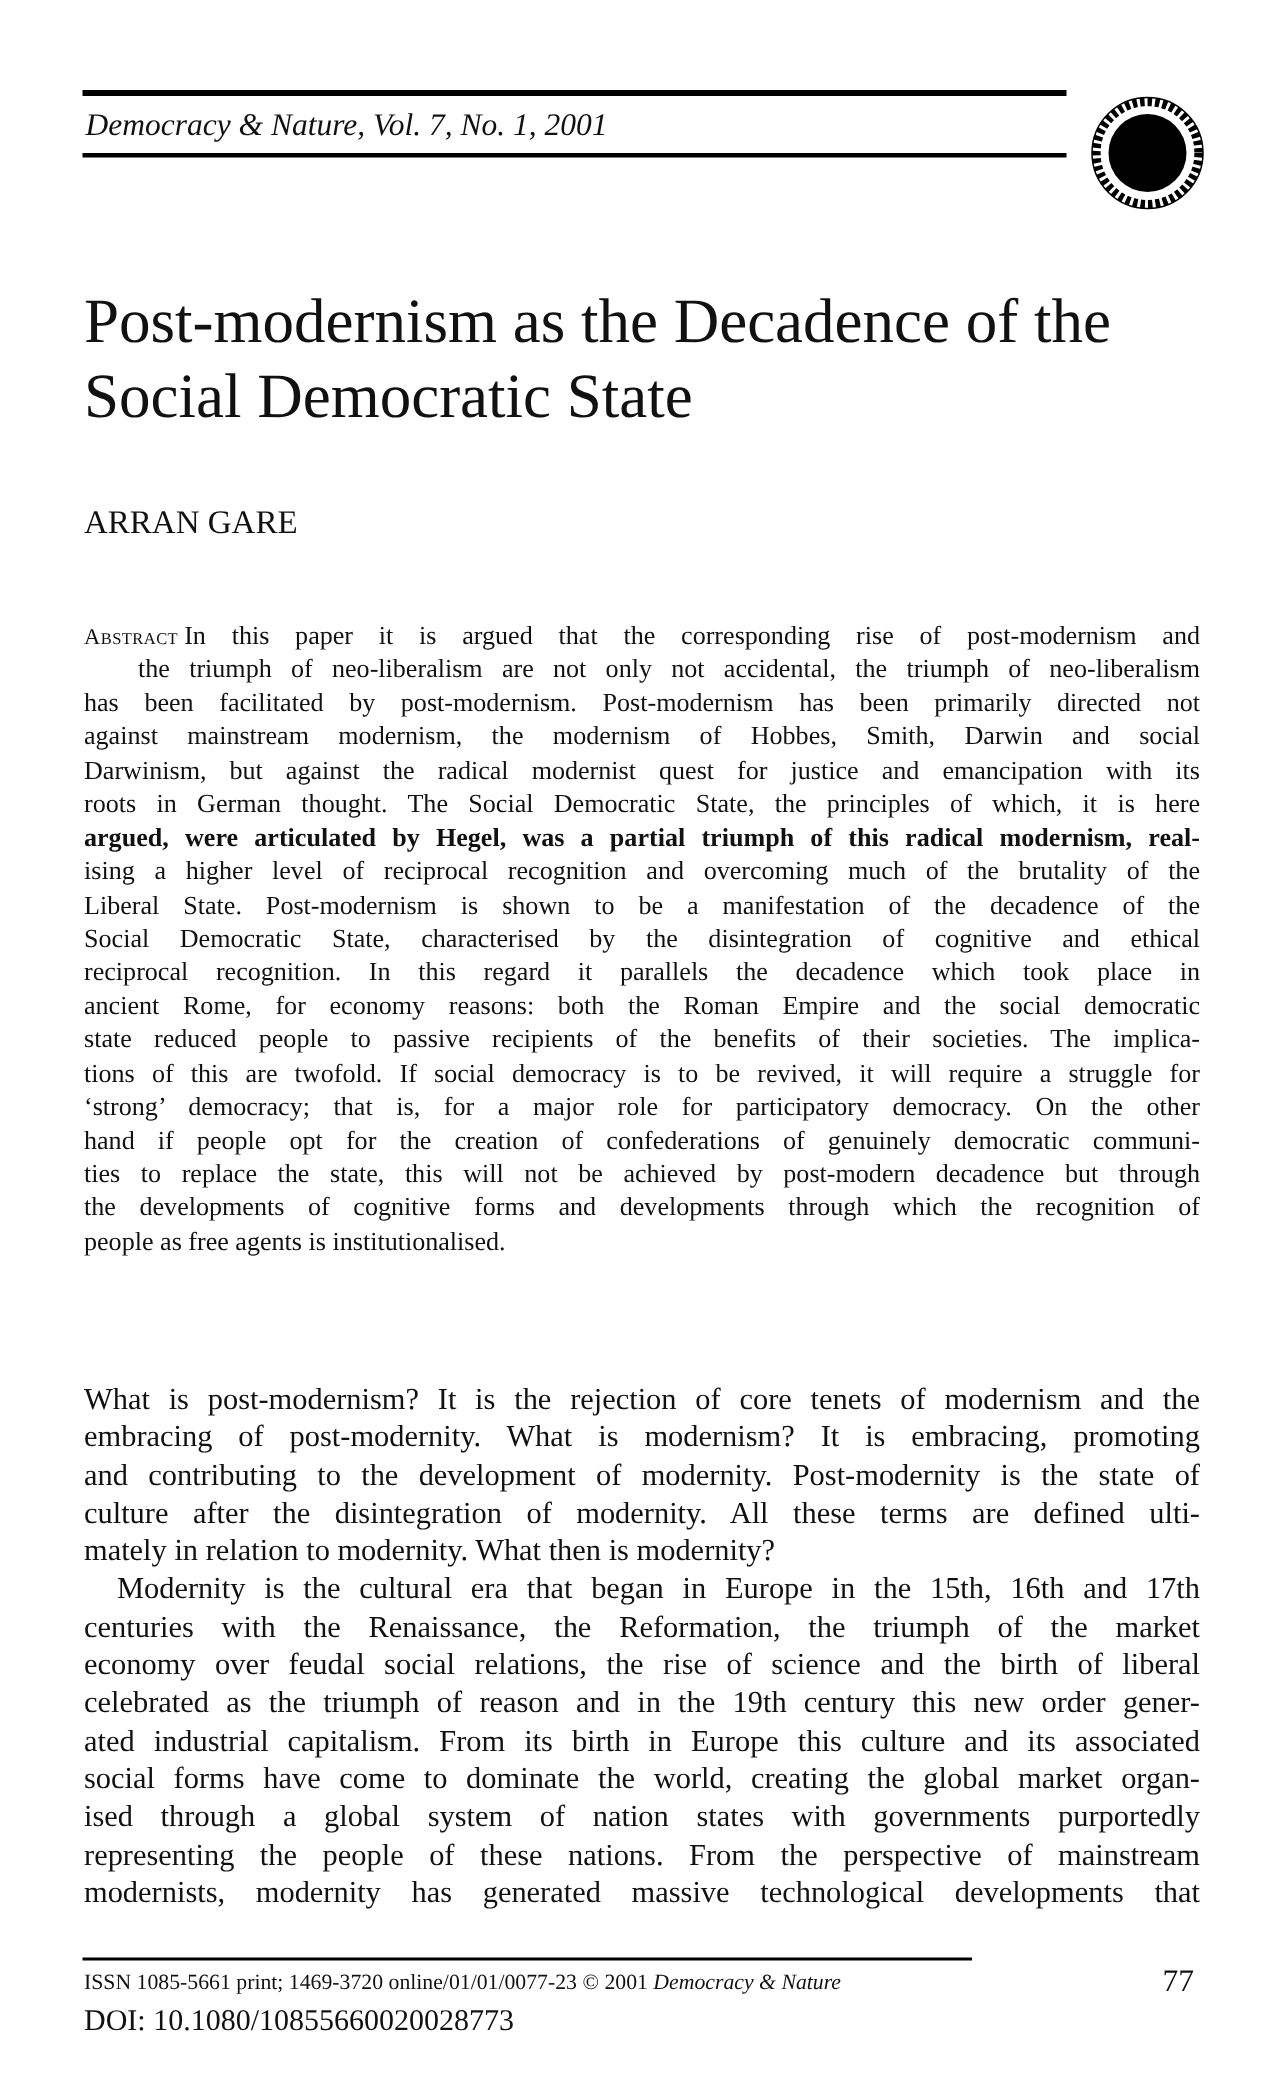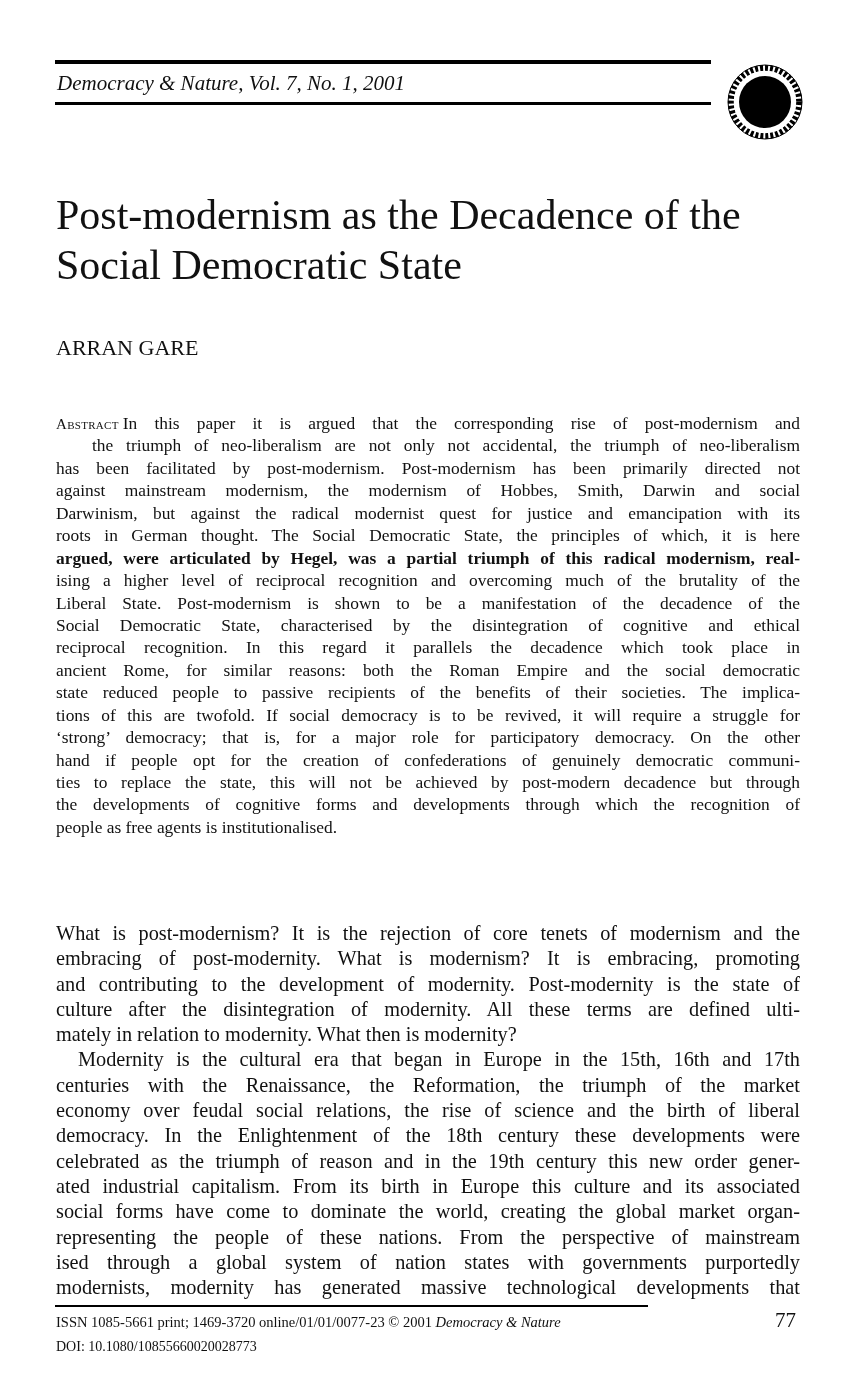--- a/index.html
+++ b/index.html
@@ -16,21 +16,21 @@
   .line.last { text-align-last: left; }
   #abstract { top: 412px; font-size: 17.4px; }
   #abstract .line { height: 22.45px; line-height: 22.45px; }
   .abs-label { font-variant: small-caps; font-size: 15px; letter-spacing: 0.3px; margin-right: 4px; }
   #body { top: 921px; font-size: 20.3px; }
   #body .line { height: 25.3px; line-height: 25.3px; }
   #body .line.indent { padding-left: 22px; }
   #rule-foot { left: 55px; top: 1305px; width: 593px; height: 2px; }
   #footer-issn { position: absolute; left: 56px; top: 1313px; font-size: 14.5px; line-height: 18px; white-space: nowrap; }
   #footer-issn i { font-style: italic; margin-top: 31px; }
-  #footer-doi { position: absolute; left: 56px; top: 1338px; font-size: 14px; line-height: 18px; white-space: nowrap; }
+  #footer-doi { position: absolute; left: 56px; top: 1338px; font-size: 20px; line-height: 18px; white-space: nowrap; }
   #page-number { position: absolute; left: 775px; top: 1308px; font-size: 21px; line-height: 24px; }
 </style>
 </head>
 <body>
 
 <div class="rule" id="rule-top"></div>
 <div id="running-head">Democracy &amp; Nature, Vol. 7, No. 1, 2001</div>
 <div class="rule" id="rule-mid"></div>
 
 <svg id="logo" viewBox="0 0 86 80">
@@ -54,44 +54,43 @@
   <div class="line" style="white-space: normal; margin-left: 36px;">the triumph of neo-liberalism are not only not accidental, the triumph of neo-liberalism</div>
   <div class="line" style="white-space: normal;">has been facilitated by post-modernism. Post-modernism has been primarily directed not</div>
   <div class="line" style="white-space: normal;">against mainstream modernism, the modernism of Hobbes, Smith, Darwin and social</div>
   <div class="line" style="white-space: normal;">Darwinism, but against the radical modernist quest for justice and emancipation with its</div>
   <div class="line" style="white-space: normal;">roots in German thought. The Social Democratic State, the principles of which, it is here</div>
   <div class="line" style="white-space: normal; font-weight: bold;">argued, were articulated by Hegel, was a partial triumph of this radical modernism, real-</div>
   <div class="line" style="white-space: normal;">ising a higher level of reciprocal recognition and overcoming much of the brutality of the</div>
   <div class="line" style="white-space: normal;">Liberal State. Post-modernism is shown to be a manifestation of the decadence of the</div>
   <div class="line" style="white-space: normal;">Social Democratic State, characterised by the disintegration of cognitive and ethical</div>
   <div class="line" style="white-space: normal;">reciprocal recognition. In this regard it parallels the decadence which took place in</div>
-  <div class="line" style="white-space: normal;">ancient Rome, for similar reasons: both the Roman Empire and the social democratic</div>
+  <div class="line" style="white-space: normal;">ancient Rome, for economy reasons: both the Roman Empire and the social democratic</div>
   <div class="line" style="white-space: normal;">state reduced people to passive recipients of the benefits of their societies. The implica-</div>
   <div class="line" style="white-space: normal;">tions of this are twofold. If social democracy is to be revived, it will require a struggle for</div>
   <div class="line" style="white-space: normal;">‘strong’ democracy; that is, for a major role for participatory democracy. On the other</div>
   <div class="line" style="white-space: normal;">hand if people opt for the creation of confederations of genuinely democratic communi-</div>
   <div class="line" style="white-space: normal;">ties to replace the state, this will not be achieved by post-modern decadence but through</div>
   <div class="line" style="white-space: normal;">the developments of cognitive forms and developments through which the recognition of</div>
   <div class="line last">people as free agents is institutionalised.</div>
 </div>
 
 <div class="block" id="body">
   <div class="line" style="white-space: normal;">What is post-modernism? It is the rejection of core tenets of modernism and the</div>
   <div class="line" style="white-space: normal;">embracing of post-modernity. What is modernism? It is embracing, promoting</div>
   <div class="line" style="white-space: normal;">and contributing to the development of modernity. Post-modernity is the state of</div>
   <div class="line" style="white-space: normal;">culture after the disintegration of modernity. All these terms are defined ulti-</div>
   <div class="line last">mately in relation to modernity. What then is modernity?</div>
   <div class="line indent" style="white-space: normal;">Modernity is the cultural era that began in Europe in the 15th, 16th and 17th</div>
   <div class="line" style="white-space: normal;">centuries with the Renaissance, the Reformation, the triumph of the market</div>
   <div class="line" style="white-space: normal;">economy over feudal social relations, the rise of science and the birth of liberal</div>
-  <div class="line" style="white-space: normal;">democracy. In the Enlightenment of the 18th century these developments were</div>
   <div class="line" style="white-space: normal;">celebrated as the triumph of reason and in the 19th century this new order gener-</div>
   <div class="line" style="white-space: normal;">ated industrial capitalism. From its birth in Europe this culture and its associated</div>
   <div class="line" style="white-space: normal;">social forms have come to dominate the world, creating the global market organ-</div>
+  <div class="line" style="white-space: normal;">ised through a global system of nation states with governments purportedly</div>
   <div class="line" style="white-space: normal;">representing the people of these nations. From the perspective of mainstream</div>
-  <div class="line" style="white-space: normal;">ised through a global system of nation states with governments purportedly</div>
   <div class="line" style="white-space: normal;">modernists, modernity has generated massive technological developments that</div>
 </div>
 
 <div class="rule" id="rule-foot"></div>
 <div id="footer-issn"><span>ISSN 1085-5661 print; 1469-3720 online/01/01/0077-23 © 2001</span> <i>Democracy &amp; Nature</i></div>
 <div id="footer-doi">DOI: 10.1080/10855660020028773</div>
 <div id="page-number">77</div>
 
 </body></html>

